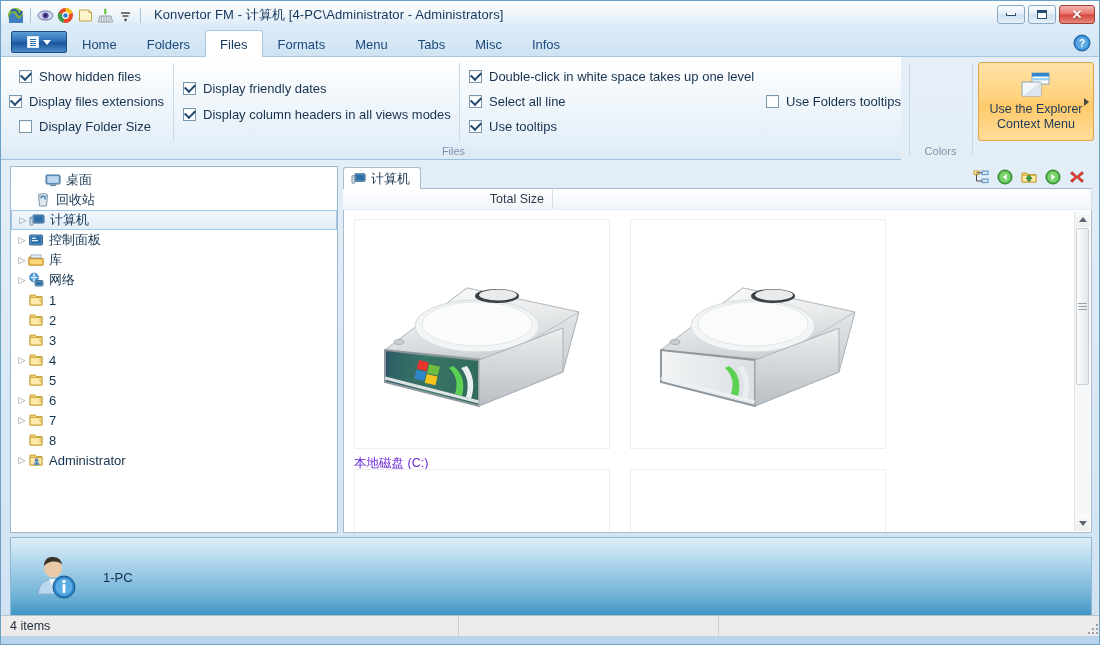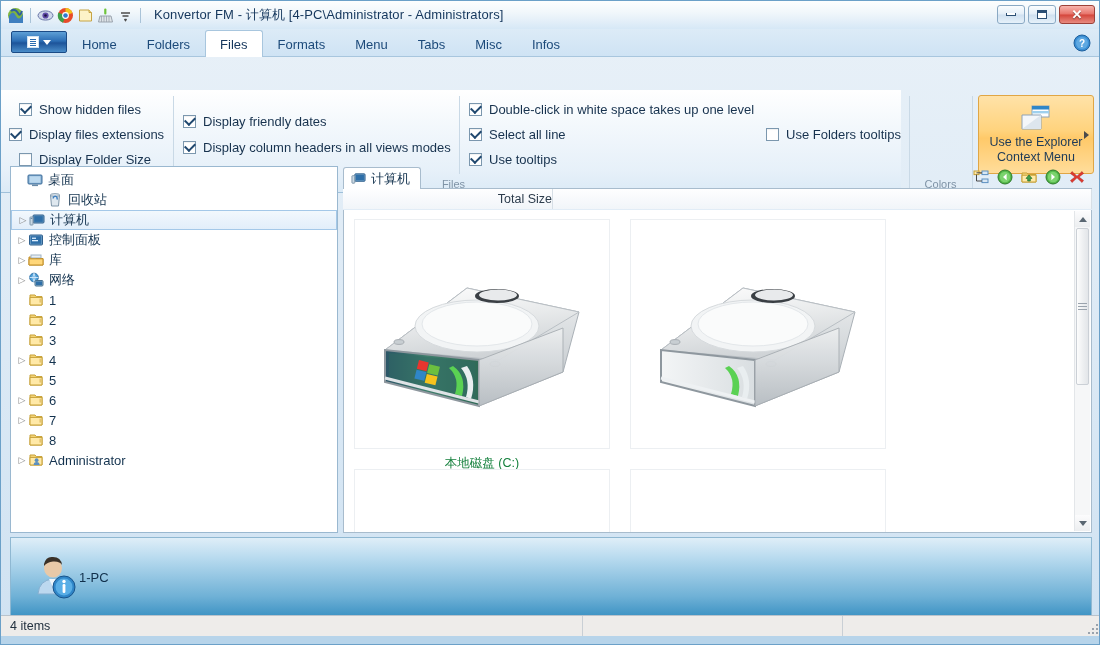--- a/index.html
+++ b/index.html
@@ -73,21 +73,20 @@
     background:#fff; border-color:#a8c6de; border-radius:3px 3px 0 0;
     color:#15365c; height:27px; margin-bottom:-1px;
   }
   .helpbtn { position:absolute; right:10px; top:5px; width:18px;height:18px; }
 
   
   .ribbon {
     position:absolute; left:0; top:56px; width:900px; height:103px;
     background: linear-gradient(180deg,#ffffff 0%,#f3f8fc 35%,#e6f0f9 80%,#dbeaf6 100%);
     border-bottom:1px solid #9fc0da;
-    margin-top:33px;
   }
   .grp { position:absolute; top:0; height:103px; }
   .grp-label {
     position:absolute; bottom:3px; width:100%; text-align:center;
     font-size:11px; color:#7f93a6;
   }
   .vsep { position:absolute; top:6px; width:1px; height:78px; background:#c9d9e6; }
   .chk { display:flex; align-items:center; gap:7px; position:absolute; white-space:nowrap; }
   .box {
     width:13px;height:13px; border:1px solid #7b97ae; background:#fff;
@@ -118,21 +117,21 @@
   }
   .explorer-ico { width:30px;height:26px; margin-bottom:4px; position:relative; }
   .arr-right { position:absolute; right:4px; top:50%; transform:translateY(-50%);
     width:0;height:0;border-top:4px solid transparent;border-bottom:4px solid transparent;border-left:5px solid #4a4a4a; }
 
   
   .tree {
     position:absolute; left:9px; top:165px; width:328px; height:367px;
     background:#fff; border:1px solid #9ab8d0; overflow:hidden;
   }
-  .trow { height:20px; display:flex; align-items:center; font-size:13px; color:#14334f; padding-left:4px; }
+  .trow { height:20px; display:flex; align-items:center; font-size:13px; color:#14334f; padding-left:22px; }
   .trow.selected { background:linear-gradient(180deg,#f2f8fd,#e2eefa); border:1px solid #a4c8e8; height:20px; }
   .exp { width:12px; text-align:center; color:#8a8a8a; font-size:9px; flex:0 0 12px; }
   .ticon { width:16px;height:16px; margin-right:5px; flex:0 0 16px; position:relative; }
   .tlabel { white-space:nowrap; }
 
   .main {
     position:absolute; left:342px; top:165px; width:749px; height:367px;
   }
   .tabrow { height:23px; position:relative; border-bottom:1px solid #a8bccd; }
   .ftab {
@@ -144,36 +143,36 @@
     background:linear-gradient(180deg,#f3f7fa,#e9f0f6); z-index:-1; }
   .tbicons { position:absolute; right:6px; top:3px; display:flex; gap:7px; align-items:center; }
 
   .colhdr { height:20px; display:flex; border-bottom:1px solid #c8d3dc; background:#fff; }
   .col {
     height:20px; display:flex; align-items:center; position:relative;
     background: linear-gradient(180deg,#fefeff 0%,#f1f5f9 100%);
     border-right:1px solid #d7dfe6; font-size:12.5px; color:#2c3c4c;
   }
   .col.c1 { width:150px; padding-left:6px; background:linear-gradient(180deg,#fbfdff 0%,#e8f1fa 100%); }
-  .col.c2 { width:210px; justify-content:flex-end; }
+  .col.c2 { width:210px; justify-content:flex-end; padding-right:8px; }
   .col.c3 { flex:1; }
   .sortarrow {
     position:absolute; left:50%; top:1px; transform:translateX(-50%);
     width:0;height:0;border-left:4px solid transparent;border-right:4px solid transparent;
     border-bottom:4px solid #9fb4c6;
   }
 
   .filearea {
     position:absolute; left:0; top:44px; right:0; bottom:0; background:#fff;
     border:1px solid #a8bccd; border-top:none; overflow:hidden;
   }
   .grid { position:absolute; left:7px; top:6px; right:17px; bottom:0; }
   .cell { position:absolute; width:256px; }
   .cellbox { height:230px; border:1px solid #eceff2; display:flex; align-items:center; justify-content:center; }
-  .celllabel { text-align:center; font-size:12.5px; color:#15803d; margin-top:6px; }
+  .celllabel { font-size:12.5px; color:#6d28d9; margin-top:6px; }
   .vscroll {
     position:absolute; right:1px; top:1px; bottom:1px; width:16px;
     background:#f6f7f8; border-left:1px solid #e3e6e9;
   }
   .vsbtn { height:16px; display:flex;align-items:center;justify-content:center; background:linear-gradient(180deg,#fcfcfd,#eceef0); }
   .vsthumb {
     position:absolute; left:1px; right:1px; top:17px; height:157px;
     background: linear-gradient(90deg,#fdfdfd,#eceef0 60%,#e3e6e9);
     border:1px solid #cbd0d6; border-radius:2px;
     display:flex; align-items:center; justify-content:center;
@@ -181,21 +180,21 @@
   .vsgrip i { display:block; width:9px;height:1px; background:#9aa3ad; margin:2px 0; }
 
   
   .infopanel {
     position:absolute; left:9px; top:536px; width:1082px; height:80px;
     background: linear-gradient(180deg,#dfeef8 0%,#b9dbef 25%,#6fb1d6 75%,#3e93c4 100%);
     border:1px solid #8fb8d2;
     display:flex; align-items:center;
   }
   .avatar { width:46px;height:46px; margin-left:22px; position:relative; }
-  .pcname { font-size:13px; color:#11304c; }
+  .pcname { margin-left:24px; font-size:13px; color:#11304c; }
 
   
   .statusbar {
     position:absolute; left:0; bottom:8px; width:1100px; height:21px;
     background:#eeecea; border-top:1px solid #b9c3cc;
     display:flex; align-items:center; font-size:12.5px; color:#23313f;
   }
   .st-seg { height:21px; display:flex; align-items:center; padding-left:9px; border-right:1px solid #c9cfd5; }
   .grip { position:absolute; right:3px; bottom:2px; width:12px;height:12px; }
   .grip i { position:absolute; width:2px;height:2px; background:#9aa3ad; }
@@ -376,21 +375,21 @@
         <span class="ticon">
           <svg width="16" height="16" viewBox="0 0 16 16">
               <rect x="1" y="3" width="14" height="9" rx="1" fill="#7fa8cc" stroke="#3e6f9c"></rect>
               <rect x="2.5" y="4.2" width="11" height="6.6" fill="#bcd9ef"></rect>
               <rect x="5" y="12.5" width="6" height="1.6" fill="#6a8ba8"></rect>
             </svg>
         </span>
         <span class="tlabel">桌面</span>
       </div>
 
-      <div class="trow" style="padding-left:36px;">
+      <div class="trow" style="padding-left:24px;">
         <span class="ticon">
           <svg width="16" height="16" viewBox="0 0 16 16">
               <path d="M3.5 3 H12.5 L11.5 14 H4.5 Z" fill="#dfe8ef" stroke="#7e95a8"></path>
               <ellipse cx="8" cy="3" rx="4.5" ry="1.3" fill="#eef4f8" stroke="#7e95a8"></ellipse>
               <path d="M6.2 6.5 a2 2 0 1 1 3.6 1" fill="none" stroke="#3f7fbf" stroke-width="1.4"></path>
             </svg>
         </span>
         <span class="tlabel">回收站</span>
       </div>
 
@@ -737,21 +736,21 @@
         <circle cx="31" cy="33" r="11" fill="#2f86c8" stroke="#18548c"></circle>
         <circle cx="31" cy="33" r="8.5" fill="#59aee6"></circle>
         <circle cx="31" cy="27.5" r="1.7" fill="#fff"></circle>
         <rect x="29.6" y="30" width="2.8" height="9" rx="1.2" fill="#fff"></rect>
       </svg>
     </span>
     <span class="pcname">1-PC</span>
   </div>
 
   <div class="statusbar">
-    <div class="st-seg" style="width:582px;">4 items</div>
+    <div class="st-seg" style="width:458px;">4 items</div>
     <div class="st-seg" style="width:260px;"></div>
     <div class="st-seg" style="flex:1;border-right:none;"></div>
     <span class="grip">
       <i style="right:0;bottom:0"></i>
         <i style="right:4px;bottom:0"></i>
         <i style="right:8px;bottom:0"></i>
       <i style="right:0;bottom:4px"></i>
         <i style="right:4px;bottom:4px"></i>
       <i style="right:0;bottom:8px"></i>
     </span>

